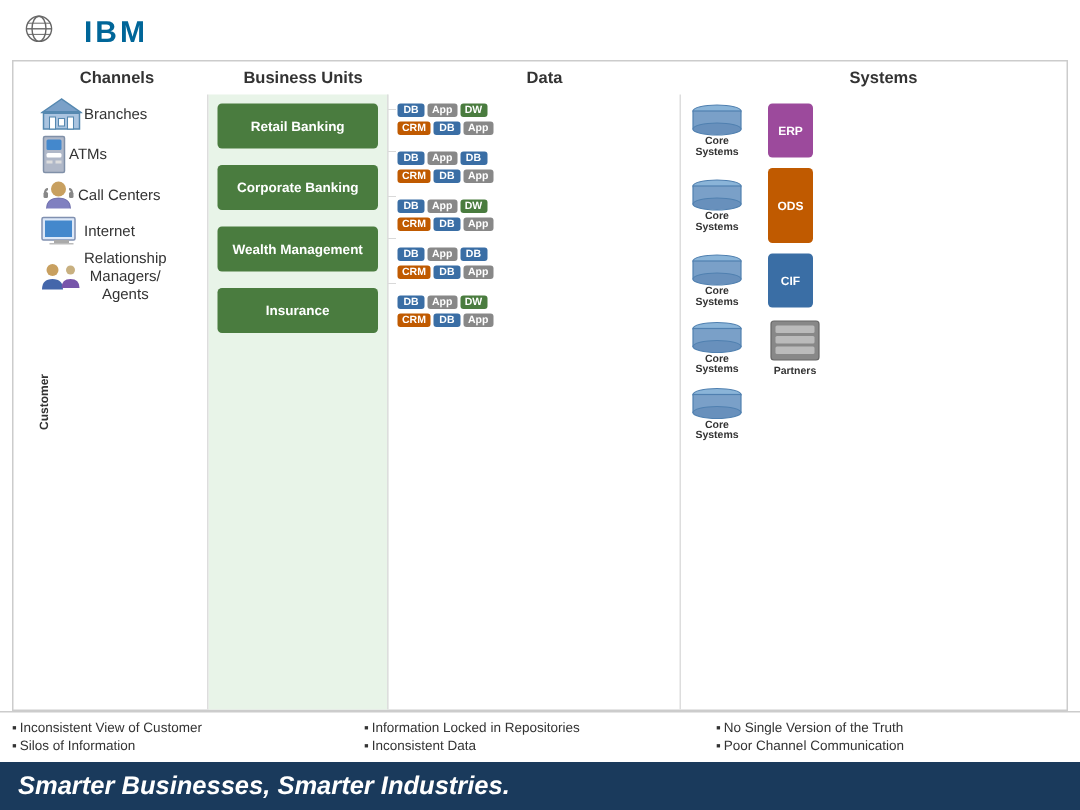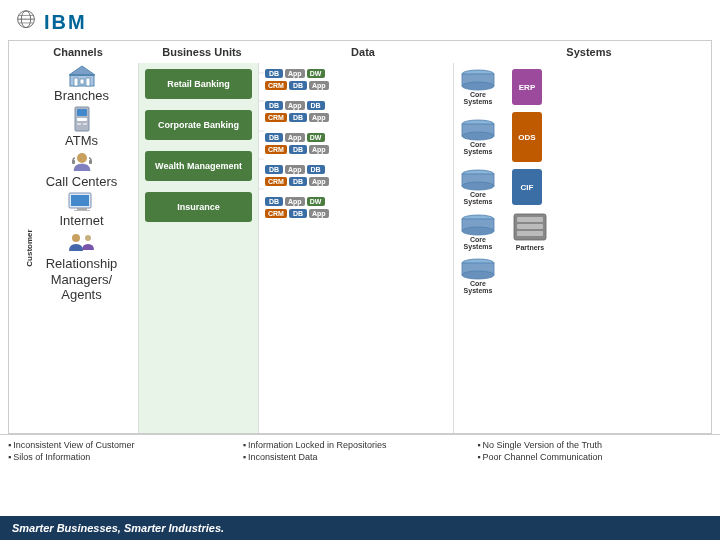--- a/index.html
+++ b/index.html
@@ -30,21 +30,21 @@
     .header-title {
       font-size: 15px;
       font-weight: bold;
       color: #1a1a1a;
       line-height: 1.3;
       max-width: 580px;
     }
     .ibm-logo {
       display: flex;
       align-items: center;
-      gap: 4px;
+      gap: 16px;
     }
     .ibm-globe {
       width: 28px;
       height: 28px;
     }
     .ibm-text {
       font-size: 20px;
       font-weight: bold;
       color: #006699;
       letter-spacing: 2px;
@@ -149,25 +149,24 @@
     }
     .footer-bullet {
       color: #333;
       font-weight: bold;
     }
 
     
     .bottom-bar {
       background: #1a3a5c;
       color: #fff;
-      font-size: 11px;
+      font-size: 17px;
       font-style: italic;
       padding: 6px 12px;
       font-weight: bold;
-      margin-top: 48px;
     }
 
     
     .diagram-header-row {
       display: flex;
       padding: 2px 0;
     }
     .dh-channels { width: 130px; padding-left: 8px; }
     .dh-business { width: 120px; padding-left: 6px; }
     .dh-data { width: 200px; padding-left: 8px; }
@@ -199,23 +198,23 @@
     }
 
     .channels-list {
       display: flex;
       flex-direction: column;
       gap: 3px;
       padding-left: 4px;
     }
     .ch-item {
       display: flex;
-      flex-direction: column;
+      flex-direction: row;
       align-items: center;
-      font-size: 13px;
+      font-size: 10px;
       color: #333;
       gap: 1px;
     }
 
     
     .bu-section {
       width: 120px;
       border-right: 1px solid #ddd;
       background: #e8f4e8;
       padding: 4px 6px;

